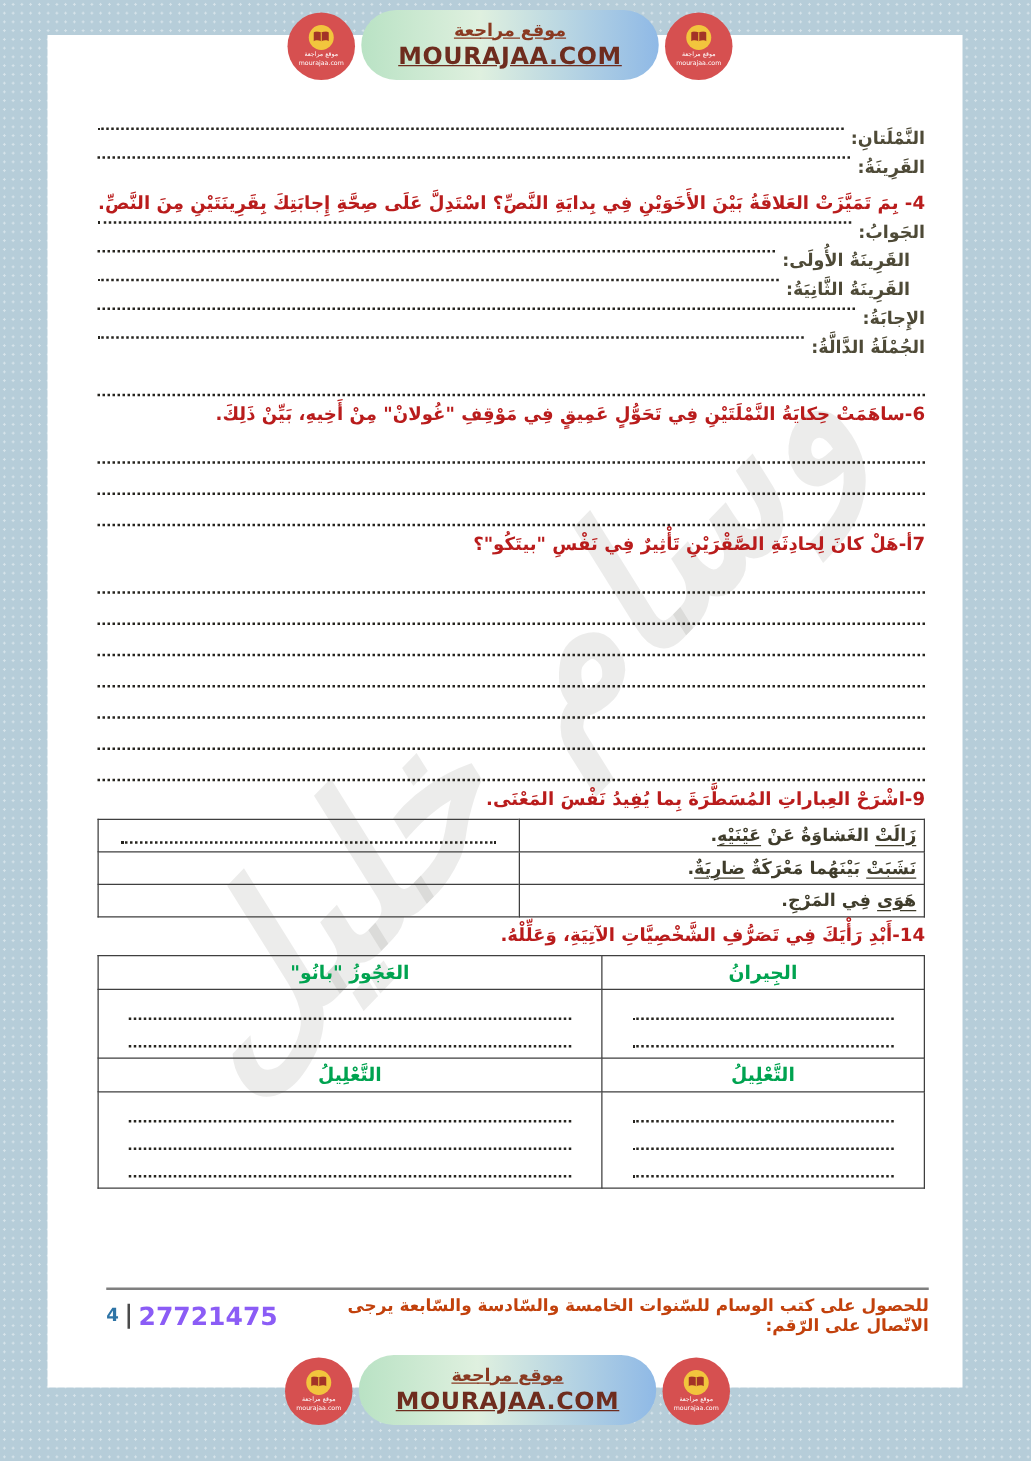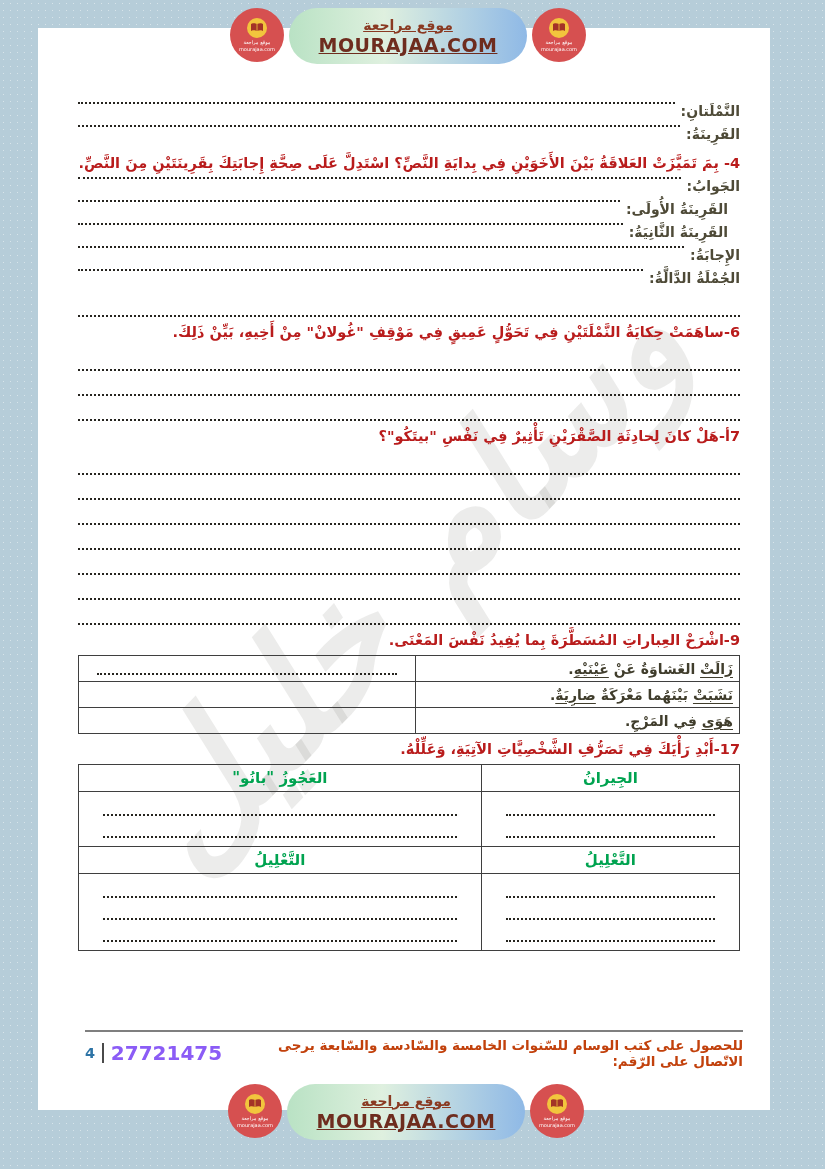--- a/index.html
+++ b/index.html
@@ -34,21 +34,21 @@
   .t10 .th{color:#00a350;font-weight:bold;text-align:center;font-size:15px;height:22px;}
   .t10 .bcell{vertical-align:top;padding-bottom:8px;}
   .cdot{border-bottom:2.2px dotted #26241f;height:20px;margin:0 16px;}
   .footer{position:absolute;left:47px;top:1002px;width:658px;z-index:3;}
   .footer-rule{border-top:2px solid #7f7f7f;margin-bottom:5px;}
   .footer-row{display:flex;direction:rtl;align-items:center;gap:7px;font-weight:bold;}
   .contact{color:#c2410c;font-size:13.5px;}
   .phone{color:#8b5cf6;font-size:20px;}
   .fsep{width:2px;height:20px;background:#4a4a4a;}
   .pagenum{color:#2e74a6;font-size:14.5px;}
-  .brand{position:absolute;display:flex;align-items:flex-start;gap:5px;z-index:5;}
+  .brand{position:absolute;display:flex;align-items:flex-end;gap:5px;z-index:5;}
   .brand.top{left:230px;top:8px;}
   .brand.bottom{left:228px;top:1084px;}
   .logo{width:54px;height:54px;border-radius:50%;background:#d65050;display:flex;flex-direction:column;align-items:center;justify-content:center;gap:1px;flex:0 0 auto;}
   .logo-badge{width:20px;height:20px;border-radius:50%;background:#f2c53d;display:flex;align-items:center;justify-content:center;}
   .logo-t1,.logo-t2{font-size:5px;color:#ffffff;line-height:6px;white-space:nowrap;}
   .pill{width:238px;height:56px;border-radius:28px;display:flex;flex-direction:column;align-items:center;justify-content:center;
     background:linear-gradient(90deg,#b9e2c4 0%,#dff0df 40%,#8fb9e6 100%);}
   .pill-ar{color:#8a3a22;font-weight:bold;font-size:14px;text-decoration:underline;line-height:17px;}
   .pill-en{color:#6e2c1e;font-weight:bold;font-size:19px;text-decoration:underline;letter-spacing:0.5px;line-height:22px;cursor:pointer;}
 </style>
@@ -123,21 +123,21 @@
           <td class="phrase"><span class="u">نَشَبَتْ</span><span> بَيْنَهُما مَعْرَكَةٌ </span><span class="u">ضارِيَةٌ</span><span>.</span></td>
           <td></td>
         </tr>
         <tr>
           <td class="phrase"><span class="u">هَوَى</span><span> فِي المَرْجِ.</span></td>
           <td></td>
         </tr>
       </tbody>
         </table>
 
-      <div class="q">17-أَبْدِ رَأْيَكَ فِي تَصَرُّفِ الشَّخْصِيَّاتِ الآتِيَةِ، وَعَلِّلْهُ.</div>
+      <div class="q">14-أَبْدِ رَأْيَكَ فِي تَصَرُّفِ الشَّخْصِيَّاتِ الآتِيَةِ، وَعَلِّلْهُ.</div>
       <table class="t10" dir="rtl">
         <tbody>
             <tr>
           <td class="th">الجِيرانُ</td>
           <td class="th">العَجُوزُ "بانُو"</td>
         </tr>
         <tr>
           <td class="bcell">
             <div class="cdot"></div>
             <div class="cdot"></div>

